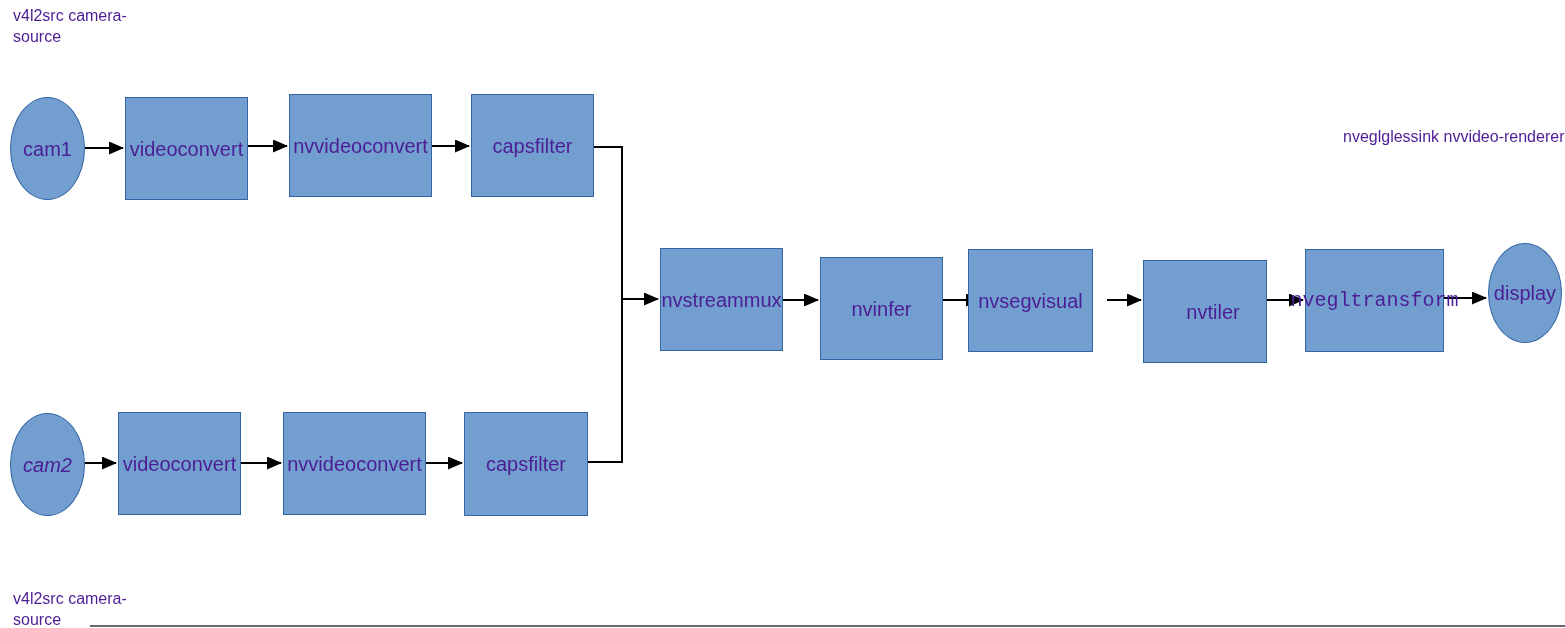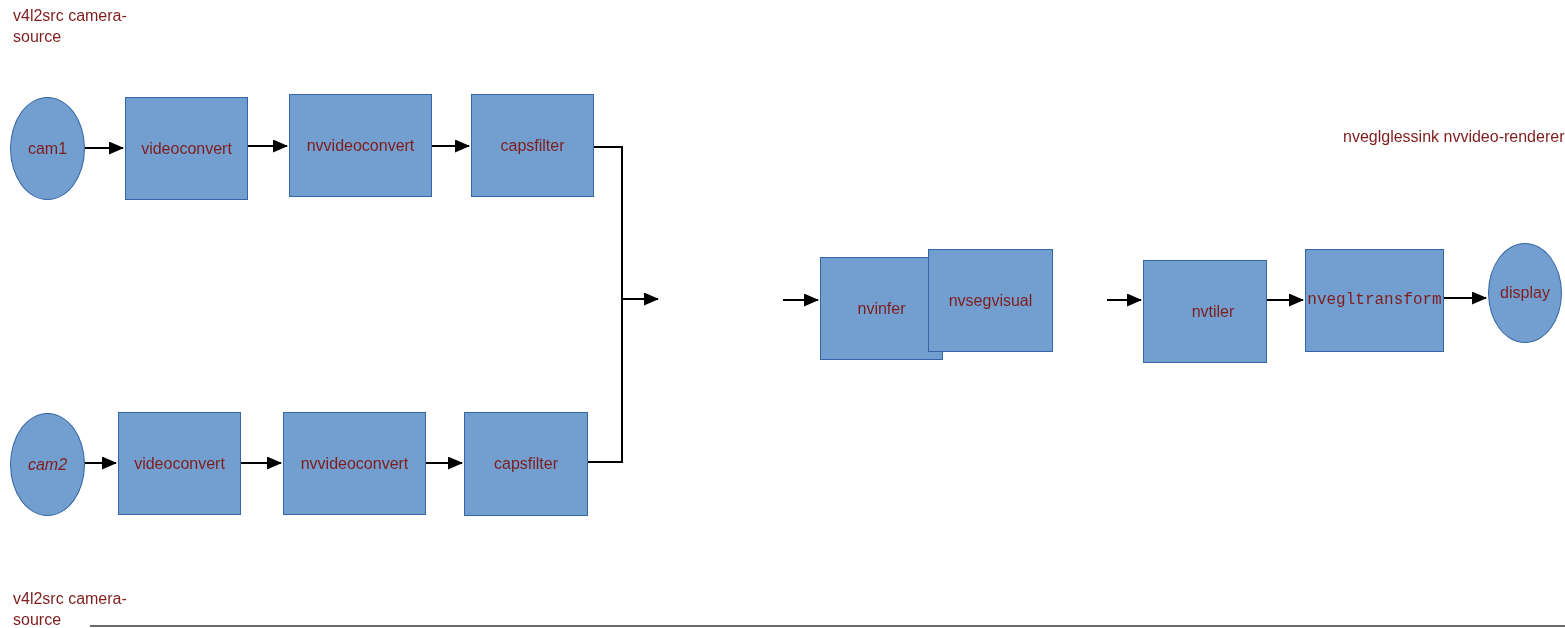--- a/index.html
+++ b/index.html
@@ -7,39 +7,39 @@
     padding: 0;
     background: #ffffff;
   }
   .canvas {
     position: relative;
     width: 1565px;
     height: 628px;
     background: #ffffff;
     overflow: hidden;
     font-family: "Liberation Sans", sans-serif;
-    color: #7f1d1d;
+    color: #4c1d95;
   }
   .edges {
     position: absolute;
     left: 0;
     top: 0;
     width: 1565px;
     height: 628px;
     pointer-events: none;
   }
   .node {
     position: absolute;
     box-sizing: border-box;
     background: #729fcf;
     border: 1.5px solid #3465a4;
     display: flex;
     align-items: center;
     justify-content: center;
-    font-size: 16px;
+    font-size: 20px;
     line-height: 1.1;
     text-align: center;
     white-space: nowrap;
   }
   .node.ellipse {
     border-radius: 50%;
   }
   .annotation {
     position: absolute;
     font-size: 16px;
@@ -122,26 +122,29 @@
   </div>
 
   <div class="node" style="left:283px; top:412px; width:143px; height:103px;">
     <span>nvvideoconvert</span>
   </div>
 
   <div class="node" style="left:464px; top:412px; width:124px; height:104px;">
     <span>capsfilter</span>
   </div>
 
+  <div class="node" style="left:660px; top:248px; width:123px; height:103px;">
+    <span>nvstreammux</span>
+  </div>
 
   <div class="node" style="left:820px; top:249px; width:123px; height:103px;margin-top:8px;">
     <span>nvinfer</span>
   </div>
 
-  <div class="node" style="left:928px; top:249px; width:125px; height:103px;">
+  <div class="node" style="left:968px; top:249px; width:125px; height:103px;">
     <span>nvsegvisual</span>
   </div>
 
   <div class="node" style="left:1143px; top:260px; width:124px; height:103px;padding-left:16px;">
     <span>nvtiler</span>
   </div>
 
   <div class="node" style="left:1305px; top:249px; width:139px; height:103px;font-family:Liberation Mono, monospace;">
     <span>nvegltransform</span>
   </div>

